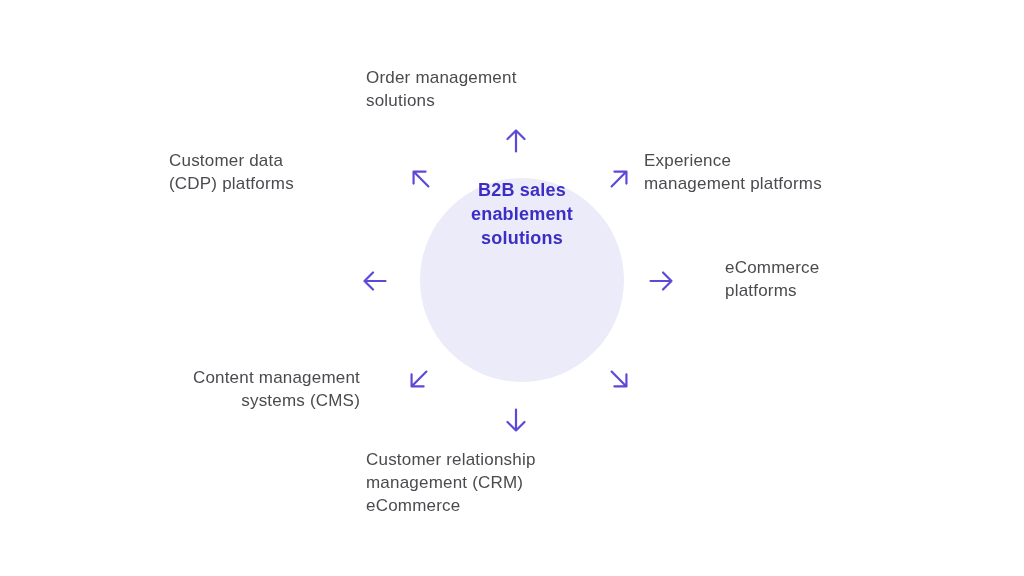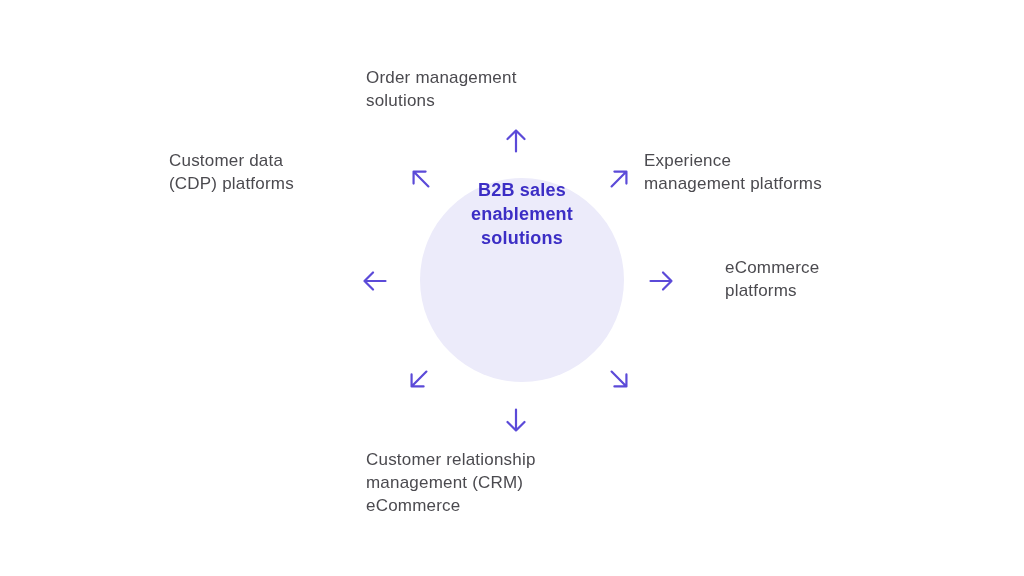--- a/index.html
+++ b/index.html
@@ -110,20 +110,22 @@
 
   <div class="label align-center" style="left:366px; top:448px; width:300px;">Customer relationship
 management (CRM)
 eCommerce</div>
   <span class="arrow dir-down" style="left:502px; top:406px;">
     <svg viewBox="0 0 28 28" fill="none" stroke="currentColor" stroke-width="2.2" stroke-linecap="round" stroke-linejoin="round">
         <path d="M3.5 14h21M24.5 14l-8.5-8.5M24.5 14l-8.5 8.5"></path>
       </svg>
   </span>
 
+  <div class="label align-right" style="left:100px; top:366px; width:260px;">Content management
+systems (CMS)</div>
   <span class="arrow dir-down-left" style="left:405px; top:365px;">
     <svg viewBox="0 0 28 28" fill="none" stroke="currentColor" stroke-width="2.2" stroke-linecap="round" stroke-linejoin="round">
         <path d="M3.5 14h21M24.5 14l-8.5-8.5M24.5 14l-8.5 8.5"></path>
       </svg>
   </span>
 
   <span class="arrow dir-left" style="left:361px; top:267px;">
     <svg viewBox="0 0 28 28" fill="none" stroke="currentColor" stroke-width="2.2" stroke-linecap="round" stroke-linejoin="round">
         <path d="M3.5 14h21M24.5 14l-8.5-8.5M24.5 14l-8.5 8.5"></path>
       </svg>

